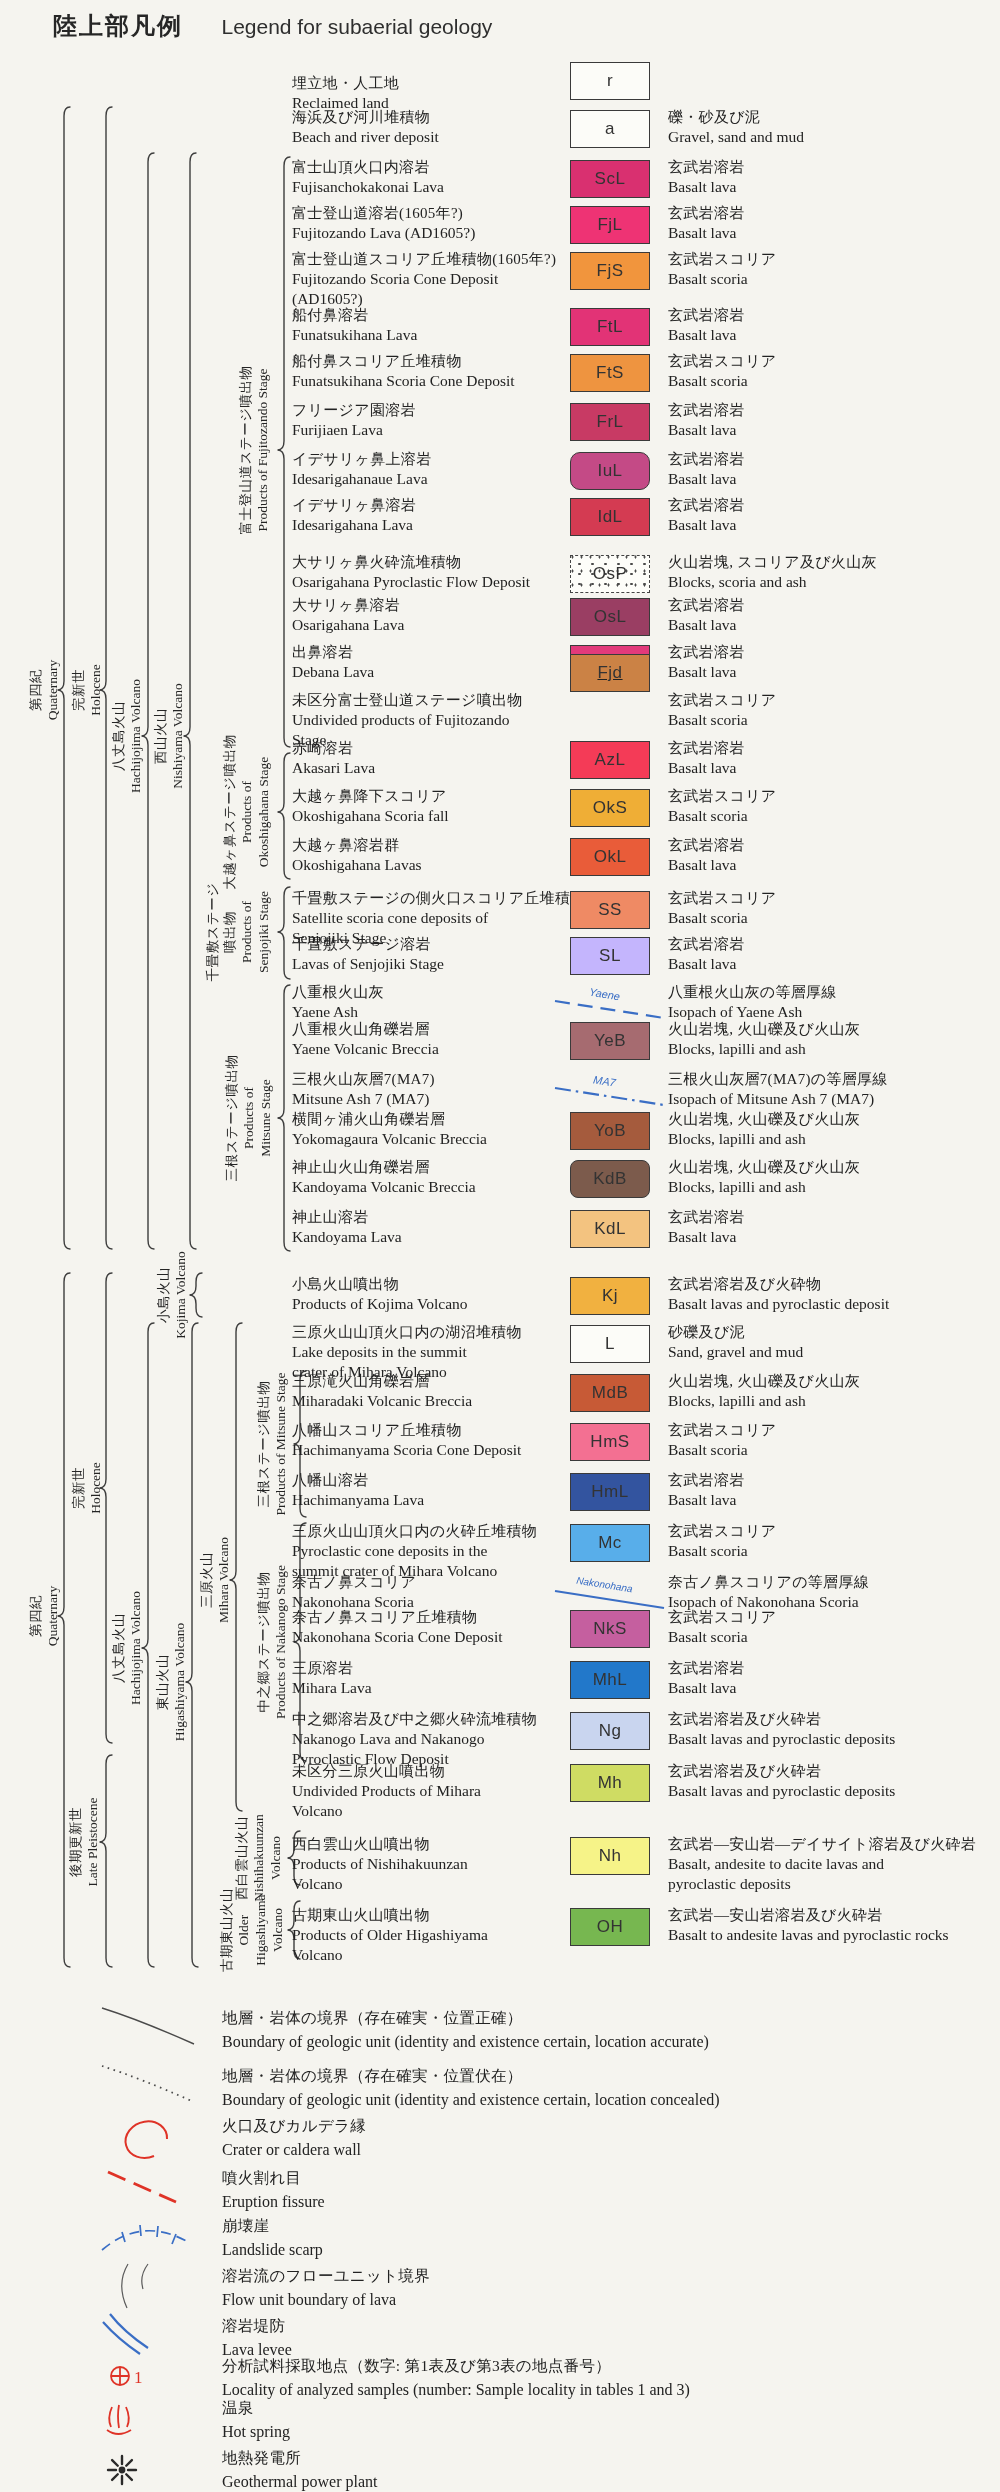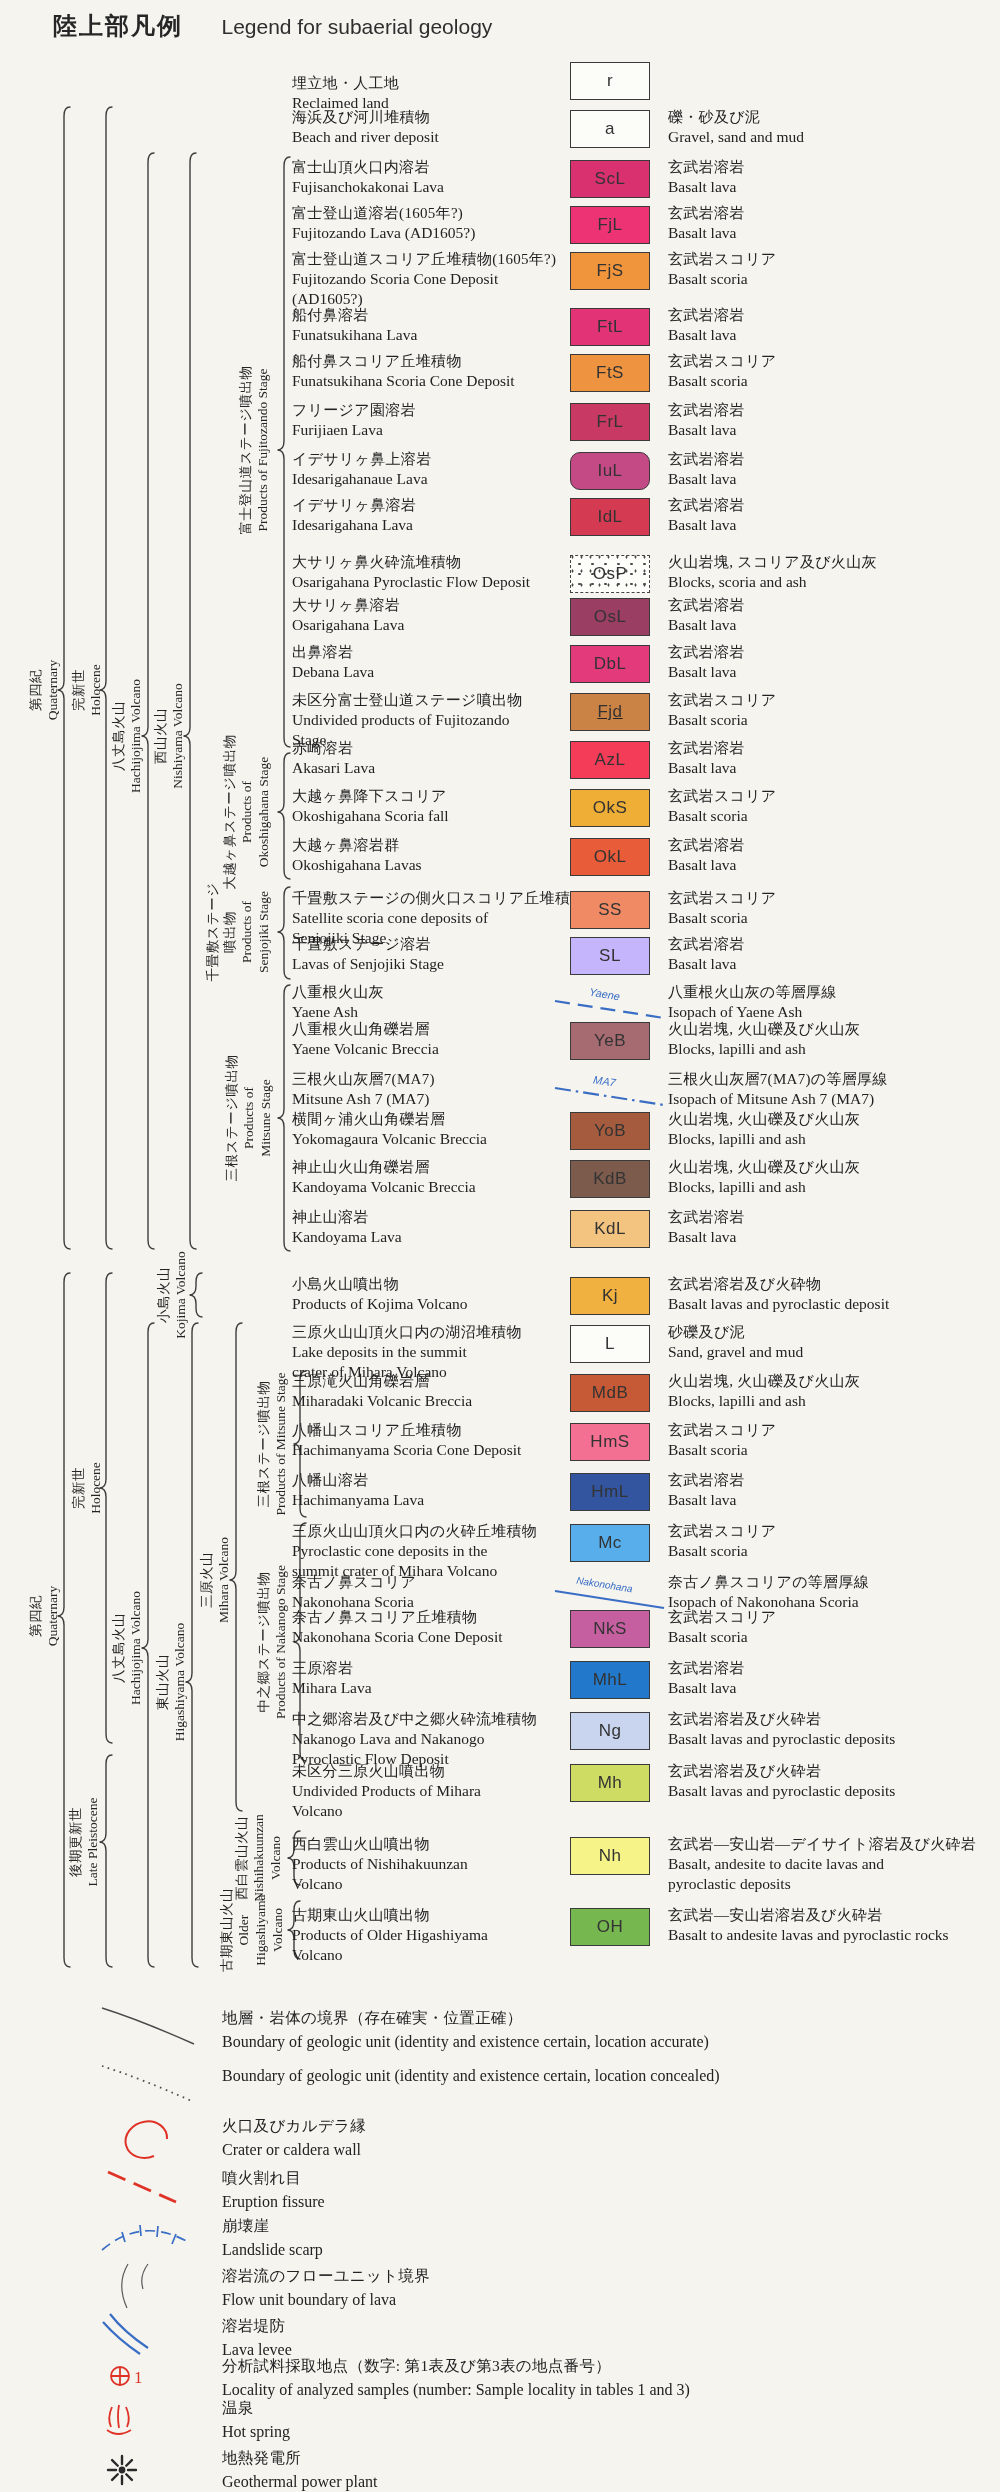--- a/index.html
+++ b/index.html
@@ -321,21 +321,21 @@
       </div>
       <div class="desc" style="top:642px">
         <div class="ja">玄武岩溶岩</div>
         <div class="en">Basalt lava</div>
       </div>
       <div class="name" style="top:690px">
         <div class="ja">未区分富士登山道ステージ噴出物</div>
         <div class="en">Undivided products of Fujitozando</div>
         <div class="en">Stage</div>
       </div>
-      <div class="box" style="top:693px;background:#cb8245;text-decoration:underline;">
+      <div class="box" style="top:654px;background:#cb8245;text-decoration:underline;">
         <span>Fjd</span>
       </div>
       <div class="desc" style="top:690px">
         <div class="ja">玄武岩スコリア</div>
         <div class="en">Basalt scoria</div>
       </div>
       <div class="name" style="top:738px">
         <div class="ja">赤崎溶岩</div>
         <div class="en">Akasari Lava</div>
       </div>
@@ -434,21 +434,21 @@
         <span>YoB</span>
       </div>
       <div class="desc" style="top:1109px">
         <div class="ja">火山岩塊, 火山礫及び火山灰</div>
         <div class="en">Blocks, lapilli and ash</div>
       </div>
       <div class="name" style="top:1157px">
         <div class="ja">神止山火山角礫岩層</div>
         <div class="en">Kandoyama Volcanic Breccia</div>
       </div>
-      <div class="box" style="top:1160px;background:#7c5b4c;">
+      <div class="box" style="top:1160px;background:#7c5b4c;border-radius:8px;">
         <span>KdB</span>
       </div>
       <div class="desc" style="top:1157px">
         <div class="ja">火山岩塊, 火山礫及び火山灰</div>
         <div class="en">Blocks, lapilli and ash</div>
       </div>
       <div class="name" style="top:1207px">
         <div class="ja">神止山溶岩</div>
         <div class="en">Kandoyama Lava</div>
       </div>
@@ -616,20 +616,21 @@
         <path d="M8,4 Q46,16 100,40" fill="none" stroke="#4a4a4a" stroke-width="1.4"></path>
       </svg>
       <div class="symtext" style="top:2006px">
         <div class="ja">地層・岩体の境界（存在確実・位置正確）</div>
         <div class="en">Boundary of geologic unit (identity and existence certain, location accurate)</div>
       </div>
       <svg width="110" height="48" style="left:94px;top:2062px">
         <path d="M8,4 Q46,16 100,40" fill="none" stroke="#4a4a4a" stroke-width="1.8" stroke-dasharray="1.6 4.6"></path>
       </svg>
       <div class="symtext" style="top:2064px">
+        <div class="ja">地層・岩体の境界（存在確実・位置伏在）</div>
         <div class="en">Boundary of geologic unit (identity and existence certain, location concealed)</div>
       </div>
       <svg width="110" height="48" style="left:94px;top:2112px">
         <path d="M60,44 A21,18 -18 1 1 73,27" fill="none" stroke="#df3327" stroke-width="2"></path>
       </svg>
       <div class="symtext" style="top:2114px">
         <div class="ja">火口及びカルデラ縁</div>
         <div class="en">Crater or caldera wall</div>
       </div>
       <svg width="110" height="48" style="left:94px;top:2164px">

